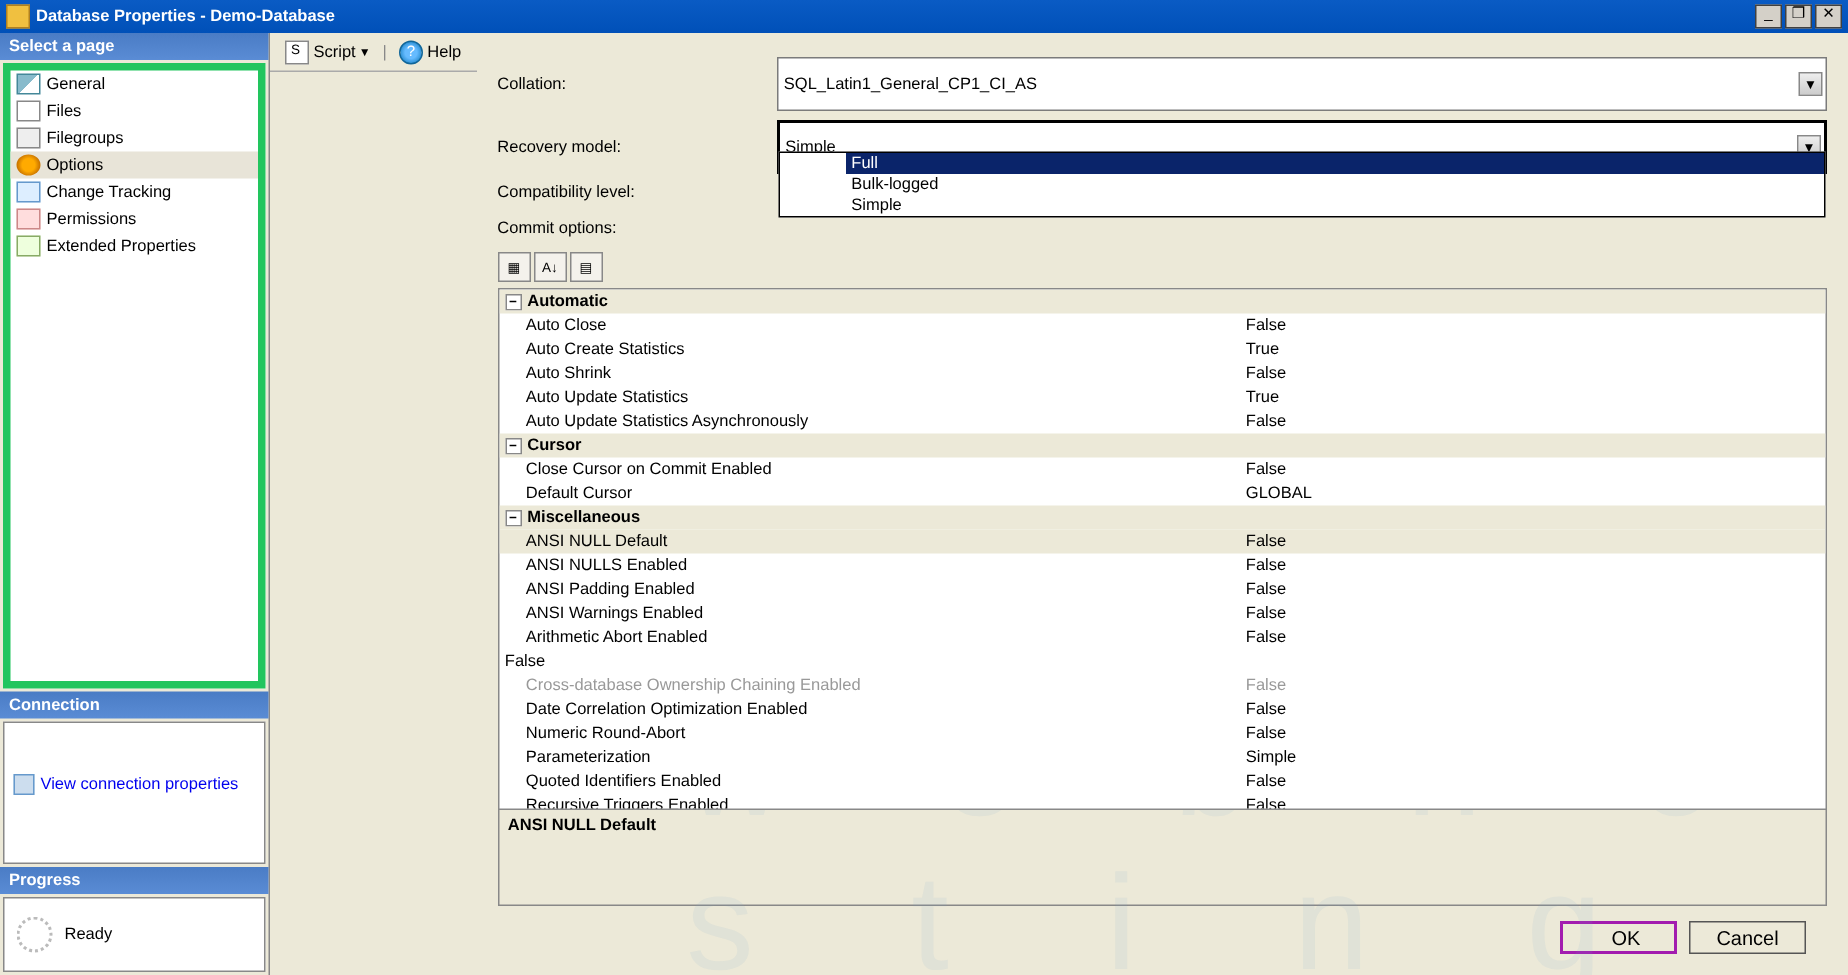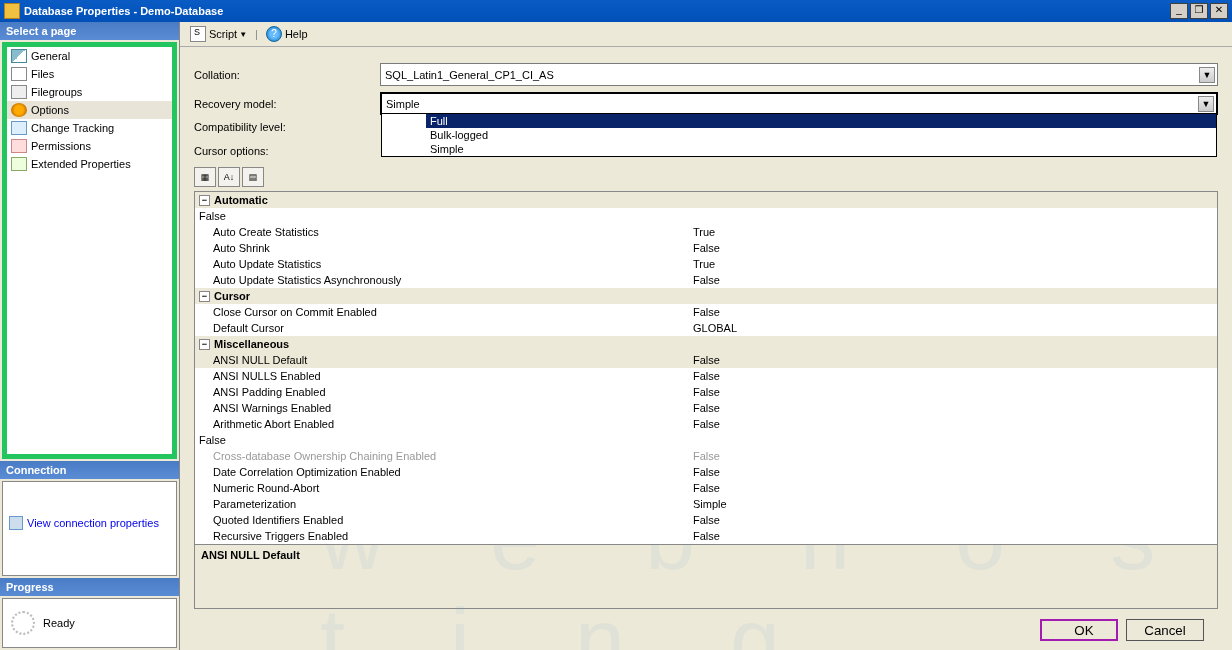--- a/index.html
+++ b/index.html
@@ -26,34 +26,34 @@
 .icon-permissions { background:#fdd; border:1px solid #c88; }
 .icon-extended { background:#efd; border:1px solid #8a6; }
 
 .connection-body { background: #fff; border: 1px solid #888; margin: 2px; min-height: 95px; padding: 6px; }
 .connection-link { color: #0000ee; cursor: pointer; display: flex; align-items: center; margin-top: 28px; }
 .connection-link .link-icon { width:14px; height:14px; background:#cde; border:1px solid #69c; margin-right:4px; }
 
 .progress-body { background: #fff; border: 1px solid #888; margin: 2px; padding: 8px; display: flex; align-items: center; min-height: 50px; }
 .spinner { width: 24px; height: 24px; border: 2px dotted #bbb; border-radius: 50%; margin-right: 8px; }
 
-.content { flex: 1; display: flex; flex-direction: column; background: #ece9d8; }
+.content { flex: 1; display: flex; flex-direction: row; background: #ece9d8; }
 
 .toolbar { height: 26px; display: flex; align-items: center; padding: 2px 6px; gap: 4px; border-bottom: 1px solid #aaa; }
 .tool-btn { display: flex; align-items: center; padding: 2px 4px; cursor: pointer; }
 .tool-btn .tb-icon { width: 16px; height: 16px; margin-right: 3px; }
 .script-icon { background: #fff; border:1px solid #888; position:relative; }
 .script-icon::after { content:"S"; position:absolute; font-size:9px; left:3px; }
 .help-icon { background: radial-gradient(circle,#6bf 40%,#28c 80%); border-radius:50%; color:#fff; font-size:10px; text-align:center; line-height:14px; border:1px solid #169; }
 .dd-arrow { font-size: 8px; margin-left: 2px; }
 
 .form-area { padding: 16px 14px 4px 14px; flex: 1; display: flex; flex-direction: column; position: relative; }
 .form-row { display: flex; align-items: center; margin-bottom: 6px; }
 .form-row .lbl { width: 186px; }
-.form-row .combo { flex: 1; height: 23px; border: 1px solid #7b7b7b; background: #fff; display: flex; align-items: center; padding: 0 2px; position: relative; }
+.form-row .combo { flex: 1; height: 36px; border: 1px solid #7b7b7b; background: #fff; display: flex; align-items: center; padding: 0 2px; position: relative; }
 .combo .combo-text { flex: 1; padding-left: 2px; }
 .combo .combo-btn { width: 16px; height: 16px; background: linear-gradient(#eee,#ccc); border: 1px solid #888; text-align: center; font-size: 9px; line-height: 14px; cursor: pointer; }
 .combo.highlighted { border: 2px solid #000; }
 
 .dropdown-popup { position: absolute; top: 19px; left: -1px; right: -1px; background: #fff; border: 1px solid #000; z-index: 10; padding-left: 44px; }
 .dropdown-popup .opt { padding: 1px 4px; }
 .dropdown-popup .opt.selected { background: #0a246a; color: #fff; }
 
 .mini-toolbar { display: flex; gap: 2px; margin: 4px 0; }
 .mini-btn { width: 22px; height: 20px; border: 1px solid #888; background: #f4f2ec; cursor: pointer; font-size: 9px; text-align: center; line-height: 18px; }
@@ -175,38 +175,39 @@
               <div class="opt">Simple</div>
             </div>
         </div>
       </div>
 
       <div class="form-row">
         <span class="lbl">Compatibility level:</span>
       </div>
 
       <div class="form-row" style="margin-top:6px;">
-        <span class="lbl">Cursor options:</span>
+        <span class="lbl">Commit options:</span>
       </div>
 
       <div class="mini-toolbar">
         <div class="mini-btn">▦</div>
         <div class="mini-btn">A↓</div>
         <div class="mini-btn">▤</div>
       </div>
 
       <div class="grid" id="prop-grid">
           <div class="grid-row category">
             <div class="cell-name">
               <span class="collapse">−</span>
               <span>Automatic</span>
             </div>
             <div class="cell-value"></div>
           </div>
           <div class="grid-row">
+            <div class="cell-name">Auto Close</div>
             <div class="cell-value">False</div>
           </div>
           <div class="grid-row">
             <div class="cell-name">Auto Create Statistics</div>
             <div class="cell-value">True</div>
           </div>
           <div class="grid-row">
             <div class="cell-name">Auto Shrink</div>
             <div class="cell-value">False</div>
           </div>

